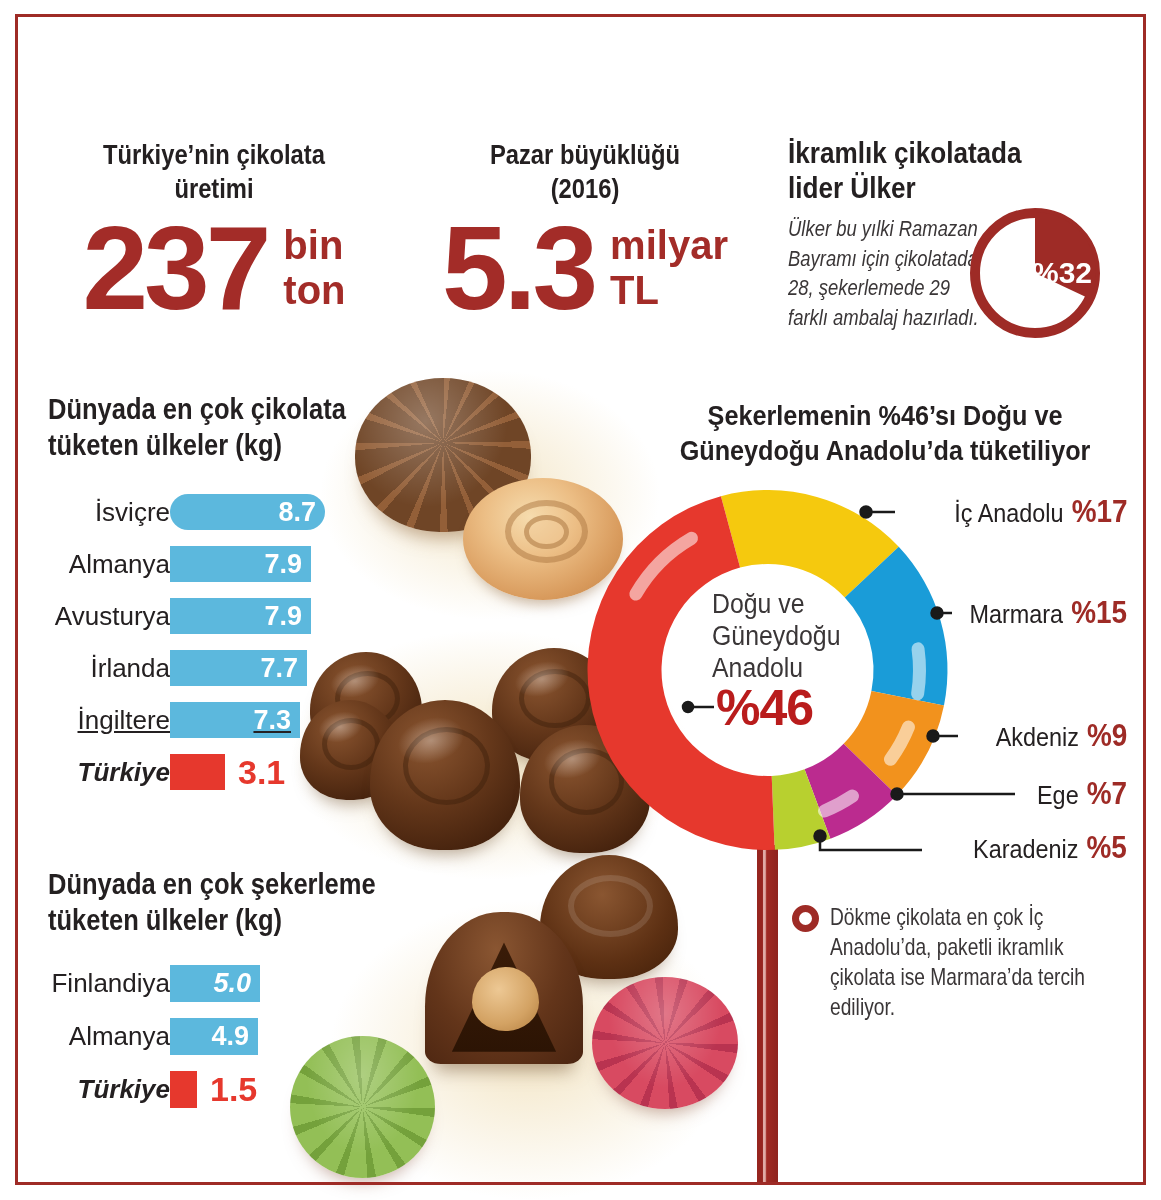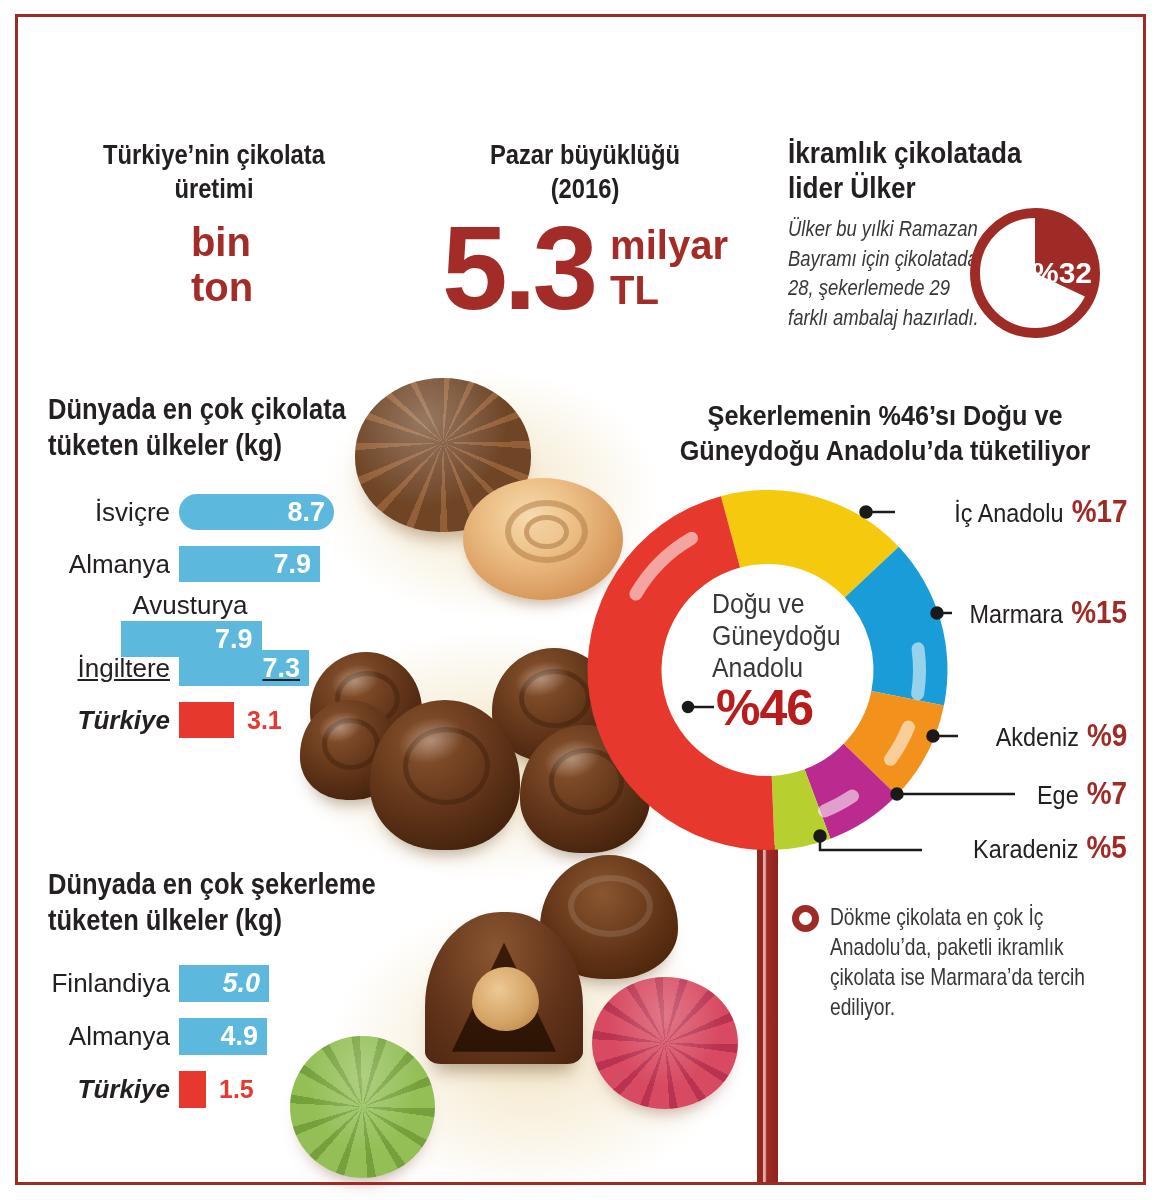--- a/index.html
+++ b/index.html
@@ -26,25 +26,25 @@
   
   .chart-title{position:absolute;font-size:29px;font-weight:bold;line-height:36px;color:#242021;z-index:6;
                transform:scaleX(.88);transform-origin:0 0;white-space:nowrap;}
   #chart1-title{left:48px;top:391px;}
   #chart2-title{left:48px;top:866px;}
   .bar-rows{position:absolute;z-index:6;}
   #chart1-rows{left:48px;top:486px;}
   #chart2-rows{left:48px;top:957px;}
   .bar-row{display:flex;align-items:center;}
   .bar-label{width:122px;flex:none;display:flex;justify-content:flex-end;align-items:center;
-             font-size:26px;color:#242021;padding-right:9px;white-space:nowrap;}
+             font-size:26px;color:#242021;white-space:nowrap;}
   .bar-label.hl{font-weight:bold;font-style:italic;}
   .bar{flex:none;display:flex;align-items:center;justify-content:flex-end;box-sizing:border-box;}
   .bar-value-in{color:#ffffff;font-weight:bold;font-size:27px;padding-right:9px;}
-  .bar-value-out{color:#e6382d;font-weight:bold;font-size:25px;margin-left:13px;}
+  .bar-value-out{color:#e6382d;font-weight:bold;font-size:34px;margin-left:13px;}
 
   
   #donut-title{position:absolute;left:625px;top:398px;width:520px;text-align:center;
                font-size:28px;font-weight:bold;line-height:35px;color:#242021;z-index:6;
                transform:scaleX(.9);transform-origin:50% 0;}
   #donut-svg{position:absolute;left:560px;top:460px;z-index:5;}
   #donut-center-label{position:absolute;left:712px;top:588px;width:162px;font-size:27px;line-height:32px;
                       color:#3a3637;z-index:6;transform:scaleX(.92);transform-origin:0 0;}
   #donut-center-value{position:absolute;left:716px;top:679px;font-size:50px;font-weight:bold;color:#b91c1c;
                       z-index:6;letter-spacing:-1px;}
@@ -127,20 +127,21 @@
   </div>
   <div class="gummy green" style="left:290px;top:1036px;width:145px;height:142px;"></div>
   <div class="gummy red" style="left:592px;top:977px;width:146px;height:132px;"></div>
 
   <div class="stat" id="stat-production">
     <div class="stat-title">
       <div>Türkiye’nin çikolata</div>
       <div>üretimi</div>
     </div>
     <div class="stat-number-row">
+      <div class="stat-value">237</div>
       <div class="stat-units">
         <div>bin</div>
         <div>ton</div>
       </div>
     </div>
   </div>
 
   <div class="stat" id="stat-market">
     <div class="stat-title">
       <div>Pazar büyüklüğü</div>
@@ -179,24 +180,30 @@
         <div class="bar" style="width: 155px; height: 36px; background: rgb(92, 184, 221); border-radius: 18px;">
           <div class="bar-value-in">8.7</div>
         </div>
       </div>
       <div class="bar-row" style="height: 52px;">
         <div class="bar-label">Almanya</div>
         <div class="bar" style="width: 141px; height: 36px; background: rgb(92, 184, 221);">
           <div class="bar-value-in">7.9</div>
         </div>
       </div>
-      <div class="bar-row" style="height: 52px; flex-direction: column;">
+      <div class="bar-row" style="height: 52px;">
         <div class="bar-label">Avusturya</div>
         <div class="bar" style="width: 141px; height: 36px; background: rgb(92, 184, 221);">
           <div class="bar-value-in">7.9</div>
+        </div>
+      </div>
+      <div class="bar-row" style="height: 52px;">
+        <div class="bar-label">İrlanda</div>
+        <div class="bar" style="width: 137px; height: 36px; background: rgb(92, 184, 221);">
+          <div class="bar-value-in">7.7</div>
         </div>
       </div>
       <div class="bar-row" style="height: 52px; text-decoration: underline;">
         <div class="bar-label">İngiltere</div>
         <div class="bar" style="width: 130px; height: 36px; background: rgb(92, 184, 221);">
           <div class="bar-value-in">7.3</div>
         </div>
       </div>
       <div class="bar-row" style="height: 52px;">
         <div class="bar-label hl">Türkiye</div>

